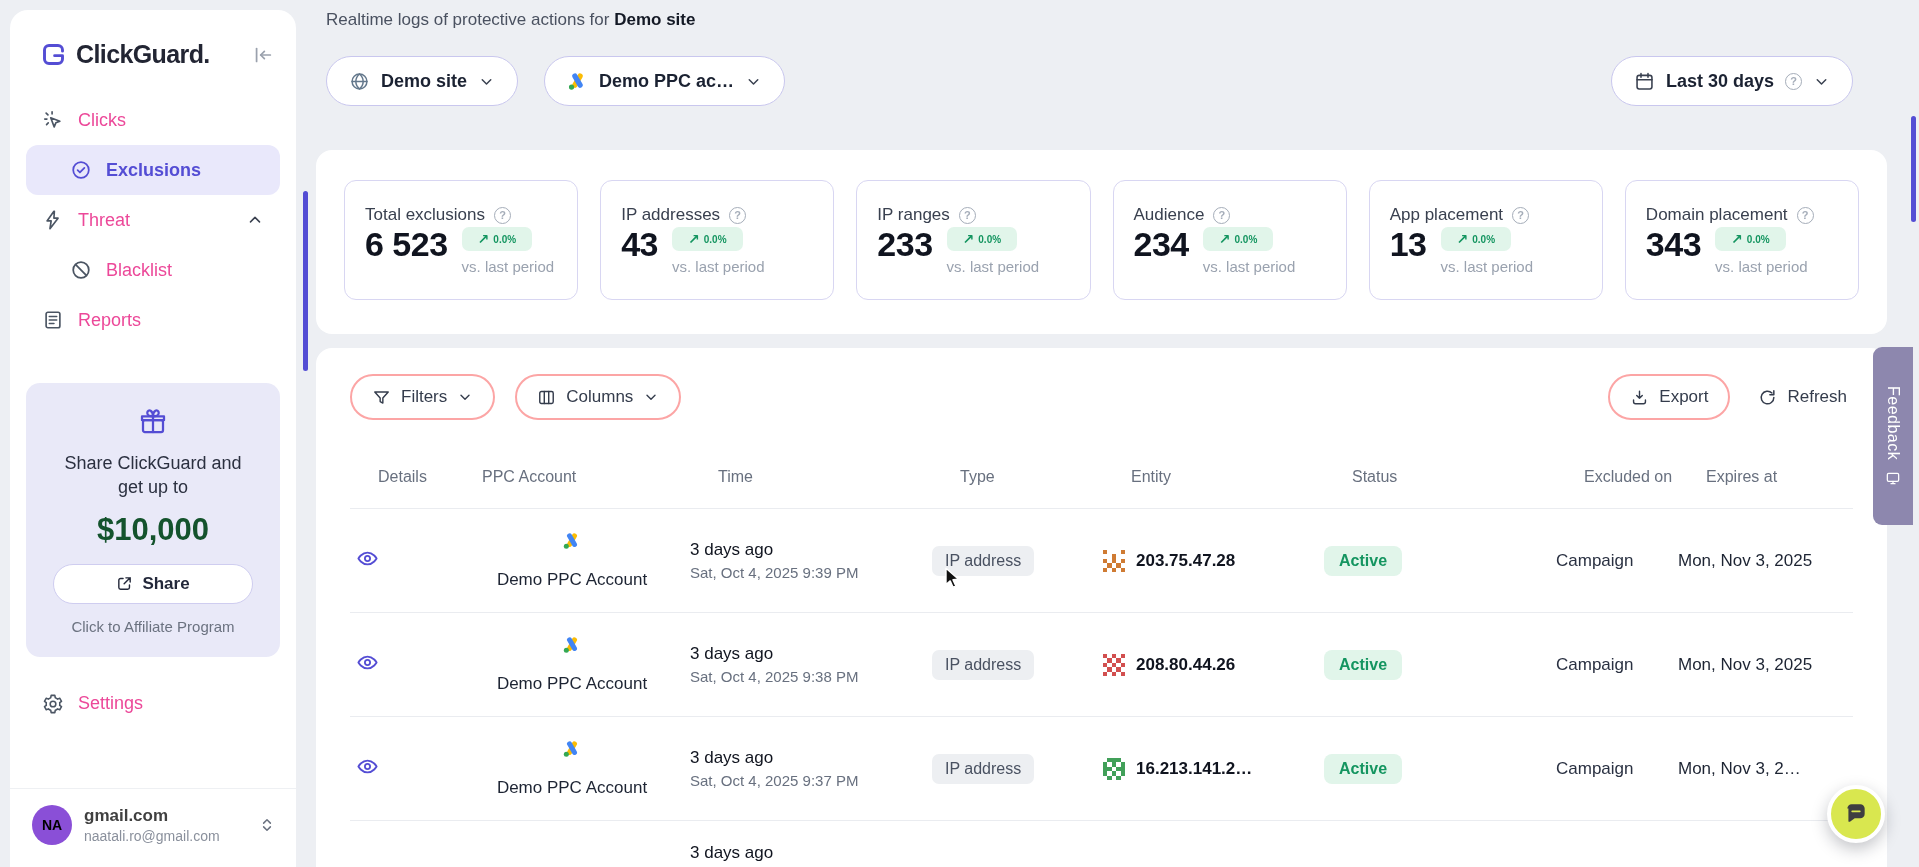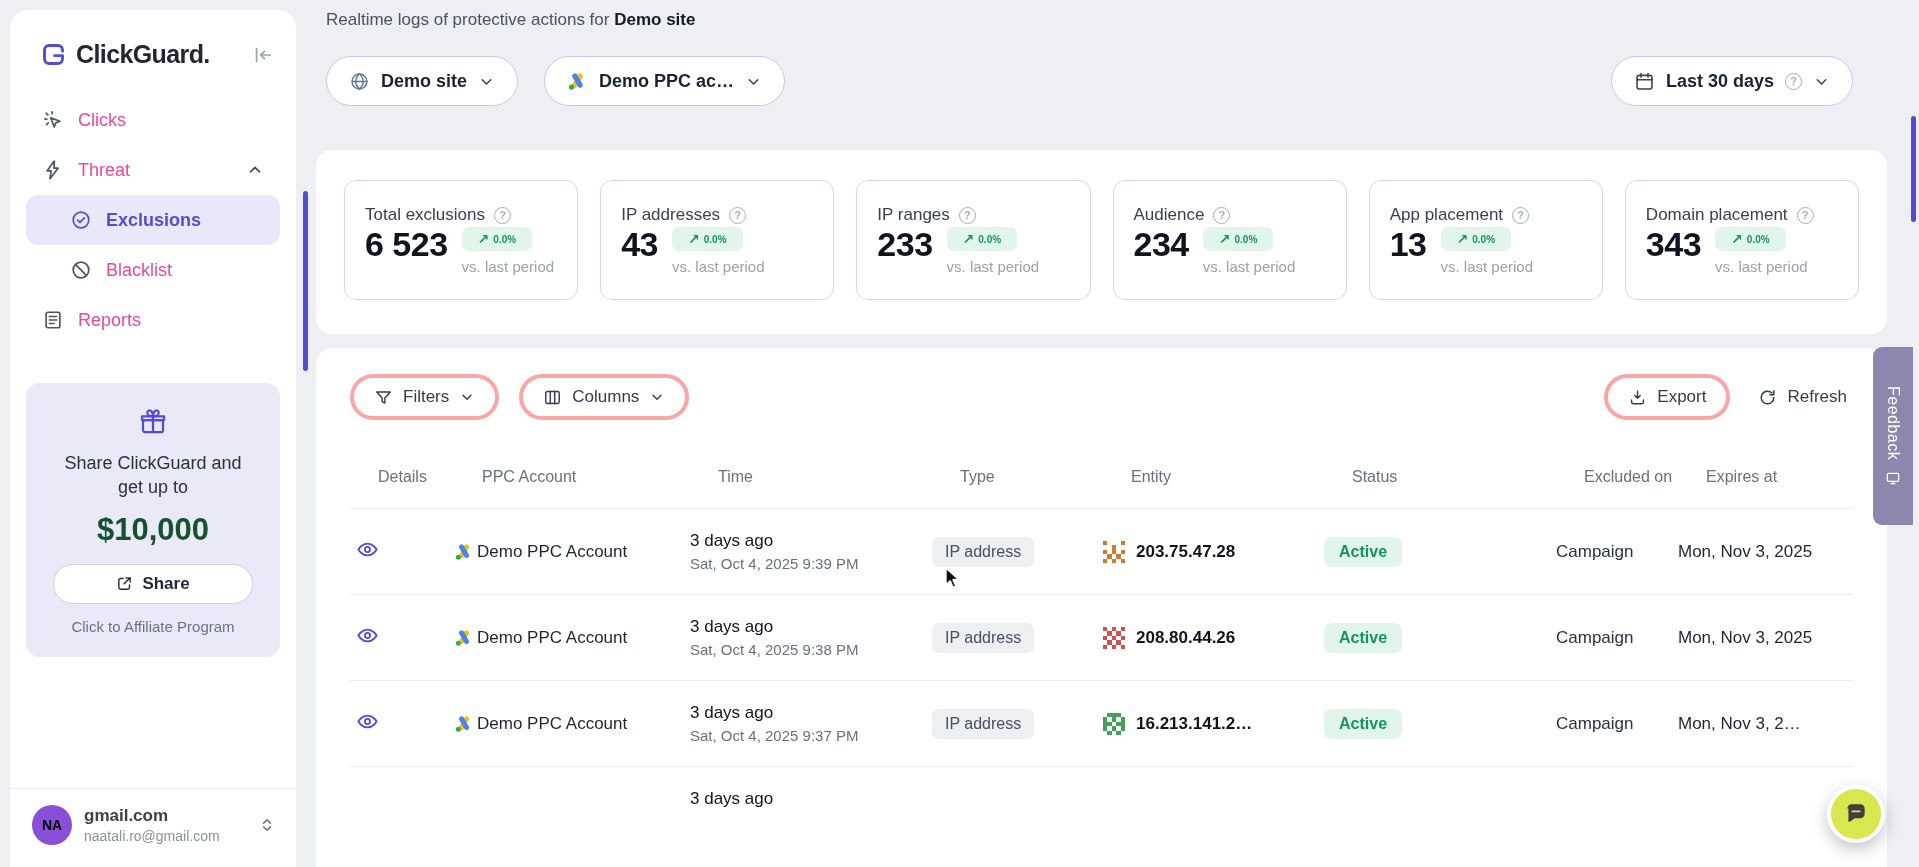--- a/index.html
+++ b/index.html
@@ -102,36 +102,36 @@
     color:var(--green-text,#149560); font-size:10px; font-weight:600;
     border-radius:7px; padding:4px 16px; margin-top:2px;
   }
   .trend-badge::before { content:"↗"; font-size:14px; }
   .stat-caption { font-size:15px; color:#9aa2af; margin-top:7px; }
 
   .table-panel { margin-top:14px; padding:26px 34px 0; min-height:560px; }
   .tbar { display:flex; align-items:center; gap:20px; }
   .btn {
     display:flex; align-items:center; gap:10px; height:46px; padding:0 20px;
-    background:#fff; border:4px solid #fca5a5; border-radius:23px;
+    background:#fff; border:2px solid #fca5a5; border-radius:23px;
     font-size:17px; font-weight:500; color:#343c4c; cursor:pointer;
   }
   .btn svg { width:19px; height:19px; }
   .btn .chev { width:16px; height:16px; }
   .btn.ghost { border:none; padding:0 6px; }
   .tbar-right { margin-left:auto; display:flex; align-items:center; gap:22px; }
 
   .t-grid {
     display:grid; align-items:center; padding-left:28px;
     grid-template-columns:104px 236px 242px 171px 221px 232px 122px 1fr;
   }
   .thead { margin-top:48px; padding-bottom:22px; border-bottom:1px solid #eaecf0;
            font-size:16px; color:#68707f; align-items:end; }
   .trow { padding:22px 0; border-bottom:1px solid #eaecf0; }
-  .cell-acct { display:flex; align-items:center; gap:3px; font-size:17px; color:#1d2433; }
+  .cell-acct { display:flex; align-items:center; gap:19px; font-size:17px; color:#1d2433;flex-direction:column; }
   .ads-icon { width:20px; height:20px; flex:0 0 auto; }
   .time-1 { font-size:17px; font-weight:500; color:#10141f; }
   .time-2 { font-size:15px; color:#68707f; margin-top:4px; }
   .type-pill {
     display:inline-block; background:#edeff2; color:#495161; font-size:16px;
     border-radius:7px; padding:6px 13px;
   }
   .cell-entity { display:flex; align-items:center; gap:11px; }
   .identicon { width:22px; height:22px; display:inline-flex; }
   .identicon svg { width:22px; height:22px; }
@@ -195,37 +195,37 @@
 
     <nav>
       <div class="nav-item">
         <svg viewBox="0 0 24 24" fill="none" stroke="currentColor" stroke-width="1.8" stroke-linecap="round" stroke-linejoin="round">
             <path d="M9.5 9.5l10 3.8-4.4 1.8-1.8 4.4-3.8-10z"></path>
             <path d="M4.5 4.5l2 2M11 3v2.4M3 11h2.4M5 17l1.8-1.8"></path>
           </svg>
         <span>Clicks</span>
       </div>
 
+      <div class="nav-item sub selected">
+        <svg viewBox="0 0 24 24" fill="none" stroke="currentColor" stroke-width="1.9" stroke-linecap="round" stroke-linejoin="round">
+            <circle cx="12" cy="12" r="8.5"></circle>
+            <polyline points="8.3,12.2 10.8,14.7 15.7,9.6"></polyline>
+          </svg>
+        <span>Exclusions</span>
+      </div>
+
       <div class="nav-item">
         <svg viewBox="0 0 24 24" fill="none" stroke="currentColor" stroke-width="1.8" stroke-linecap="round" stroke-linejoin="round">
             <path d="M13 2.5L5.5 13H10l-1.3 8.5L17.5 10H13l.5-7.5z"></path>
           </svg>
         <span>Threat</span>
         <span class="spacer"></span>
         <svg class="chev" viewBox="0 0 24 24" fill="none" stroke="currentColor" stroke-width="2" stroke-linecap="round" stroke-linejoin="round">
             <polyline points="6,14.5 12,8.5 18,14.5"></polyline>
           </svg>
-      </div>
-
-      <div class="nav-item sub selected">
-        <svg viewBox="0 0 24 24" fill="none" stroke="currentColor" stroke-width="1.9" stroke-linecap="round" stroke-linejoin="round">
-            <circle cx="12" cy="12" r="8.5"></circle>
-            <polyline points="8.3,12.2 10.8,14.7 15.7,9.6"></polyline>
-          </svg>
-        <span>Exclusions</span>
       </div>
 
       <div class="nav-item sub">
         <svg viewBox="0 0 24 24" fill="none" stroke="currentColor" stroke-width="1.9" stroke-linecap="round">
             <circle cx="12" cy="12" r="8.5"></circle>
             <line x1="6.2" y1="6.2" x2="17.8" y2="17.8"></line>
           </svg>
         <span>Blacklist</span>
       </div>
 
@@ -251,20 +251,27 @@
       <button class="share-btn">
         <svg viewBox="0 0 24 24" fill="none" stroke="currentColor" stroke-width="2" stroke-linecap="round" stroke-linejoin="round">
             <path d="M10 5H6.5A2.5 2.5 0 0 0 4 7.5v10A2.5 2.5 0 0 0 6.5 20h10a2.5 2.5 0 0 0 2.5-2.5V14"></path>
             <path d="M14 4h6v6M20 4l-8.5 8.5"></path>
           </svg>
         <span>Share</span>
       </button>
       <div class="promo-affiliate">Click to Affiliate Program</div>
     </div>
 
+    <div class="nav-item settings-item">
+      <svg viewBox="0 0 24 24" fill="none" stroke="currentColor" stroke-width="1.7" stroke-linecap="round" stroke-linejoin="round">
+          <circle cx="12" cy="12" r="3.1"></circle>
+          <path d="M19.3 13.4a7.6 7.6 0 0 0 0-2.8l2-1.5-2-3.4-2.3 1a7.6 7.6 0 0 0-2.5-1.5L14 2.6h-4l-.5 2.6a7.6 7.6 0 0 0-2.5 1.5l-2.3-1-2 3.4 2 1.5a7.6 7.6 0 0 0 0 2.8l-2 1.5 2 3.4 2.3-1a7.6 7.6 0 0 0 2.5 1.5l.5 2.6h4l.5-2.6a7.6 7.6 0 0 0 2.5-1.5l2.3 1 2-3.4z"></path>
+        </svg>
+      <span>Settings</span>
+    </div>
 
     <div class="user-row">
       <span class="avatar">NA</span>
       <span class="user-meta">
         <div class="user-name">gmail.com</div>
         <div class="user-email">naatali.ro@gmail.com</div>
       </span>
       <svg class="user-chev" viewBox="0 0 24 24" fill="none" stroke="currentColor" stroke-width="2" stroke-linecap="round" stroke-linejoin="round">
           <polyline points="7.5,9.5 12,5 16.5,9.5"></polyline>
           <polyline points="7.5,14.5 12,19 16.5,14.5"></polyline>

